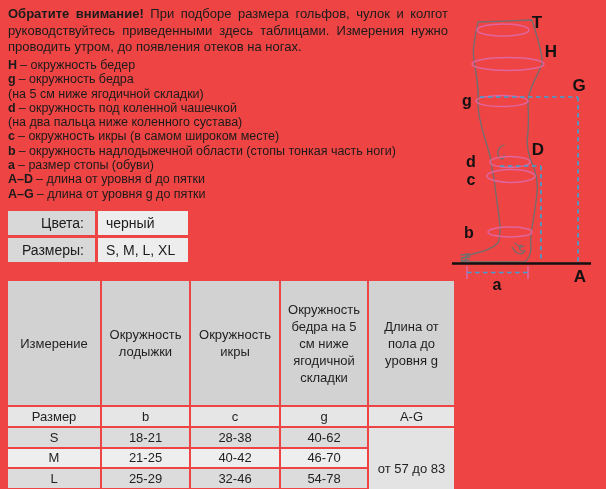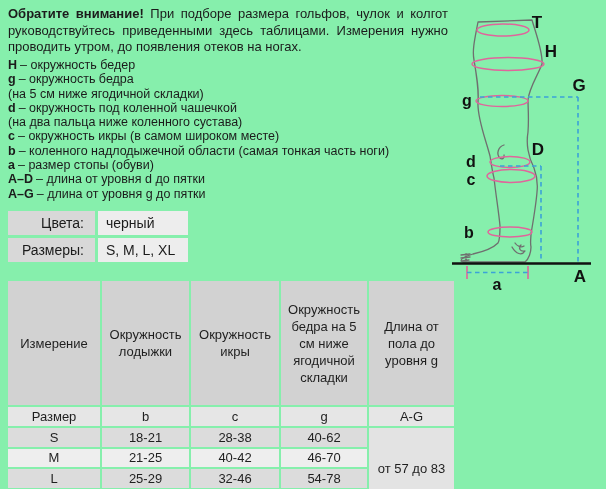--- a/index.html
+++ b/index.html
@@ -1,16 +1,16 @@
 <!DOCTYPE html>
 <html><head>
 <meta charset="utf-8">
 <style>
   html,body{margin:0;padding:0;background:#fff;}
-  .page{position:relative;width:606px;height:489px;background:#86efac;overflow:hidden;
+  .page{position:relative;width:606px;height:489px;background:#ef4444;overflow:hidden;
         font-family:"Liberation Sans",sans-serif;color:#1b1b1b;}
   
   .intro{position:absolute;left:8px;top:6px;width:440px;font-size:13px;line-height:16.5px;}
   .jline{text-align:justify;text-align-last:justify;}
   .intro b{font-weight:bold;}
   
   .legend{position:absolute;left:8px;top:58px;width:444px;font-size:12.5px;line-height:14.3px;}
   .legend-key{font-weight:bold;margin-right:3px;}
   .legend-key:empty{margin-right:0;}
   
@@ -45,21 +45,21 @@
     <div>проводить утром, до появления отеков на ногах.</div>
   </div>
 
   <div class="legend">
     <div><span class="legend-key">H</span><span>– окружность бедер</span></div>
     <div><span class="legend-key">g</span><span>– окружность бедра</span></div>
     <div><span class="legend-key"></span><span>(на 5 см ниже ягодичной складки)</span></div>
     <div><span class="legend-key">d</span><span>– окружность под коленной чашечкой</span></div>
     <div><span class="legend-key"></span><span>(на два пальца ниже коленного сустава)</span></div>
     <div><span class="legend-key">c</span><span>– окружность икры (в самом широком месте)</span></div>
-    <div><span class="legend-key">b</span><span>– коленного надлодыжечной области (самая тонкая часть ноги)</span></div>
+    <div><span class="legend-key">b</span><span>– окружность надлодыжечной области (стопы тонкая часть ноги)</span></div>
     <div><span class="legend-key">a</span><span>– размер стопы (обуви)</span></div>
     <div><span class="legend-key">A–D</span><span>– длина от уровня d до пятки</span></div>
     <div><span class="legend-key">A–G</span><span>– длина от уровня g до пятки</span></div>
   </div>
 
   <table class="attr-table">
     <tbody>
         <tr>
       <td class="lbl">Цвета:</td>
       <td class="val">черный</td>

